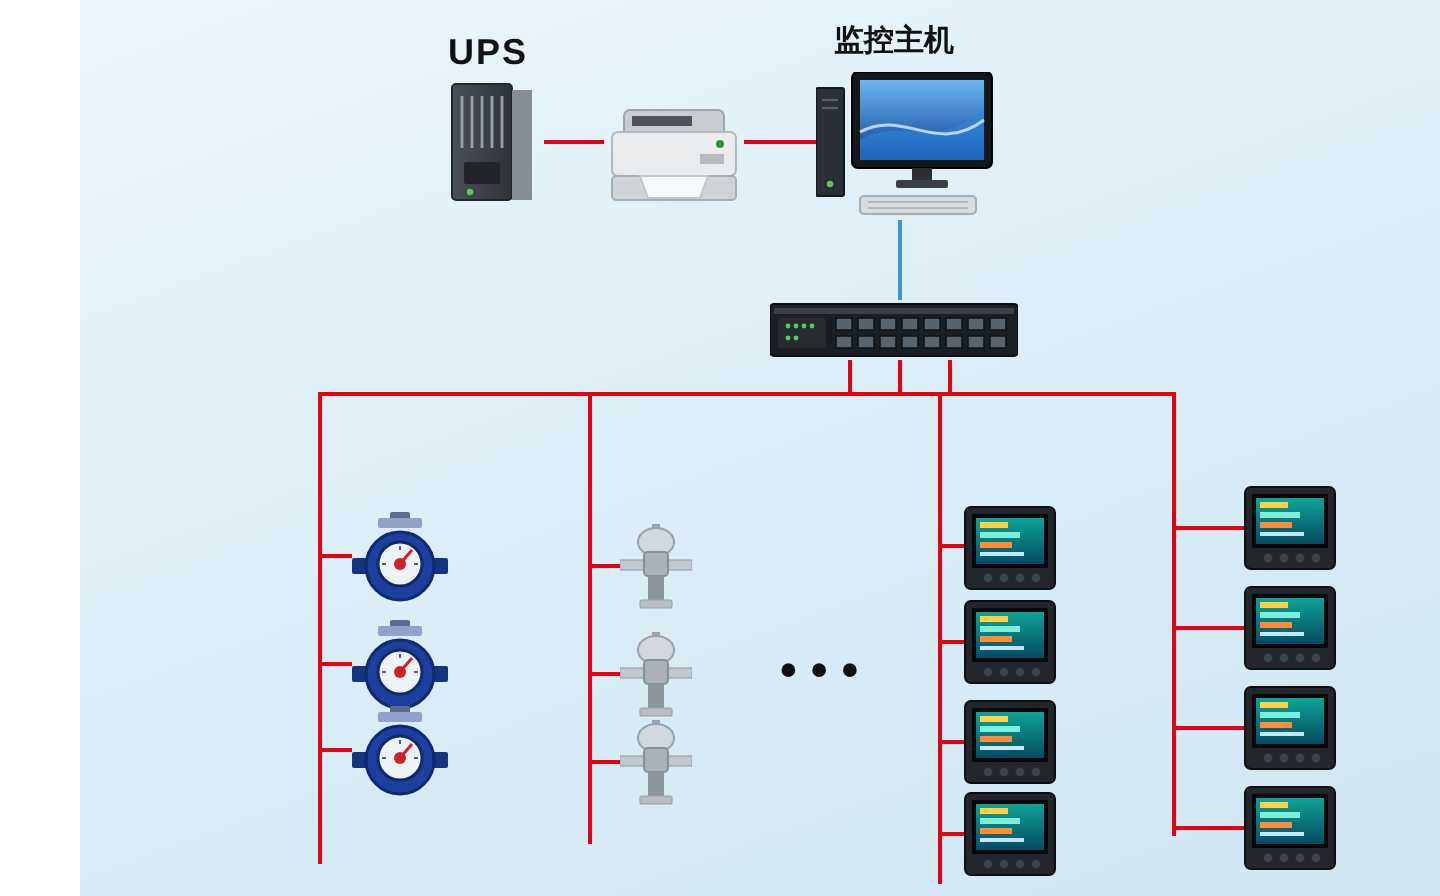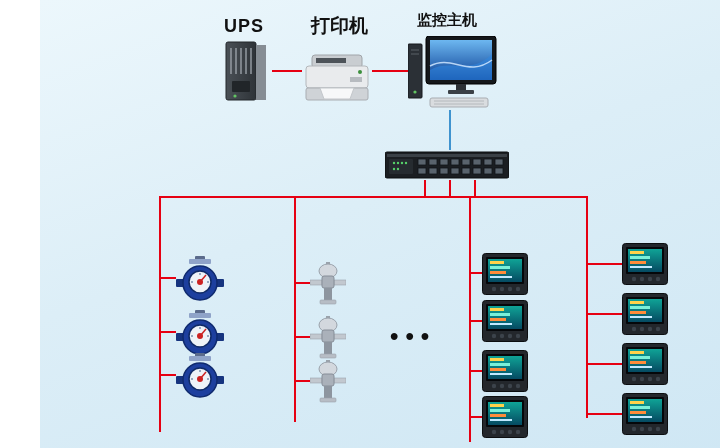--- a/index.html
+++ b/index.html
@@ -164,21 +164,20 @@
       <circle cx="20" cy="36" r="2.2" fill="#3c434b"></circle>
       <circle cx="28" cy="36" r="2.2" fill="#3c434b"></circle>
       <circle cx="36" cy="36" r="2.2" fill="#3c434b"></circle>
     </symbol>
   </defs>
 </svg>
 
 <div class="canvas">
 
   <div class="lbl lbl-ups">UPS</div>
-  <div class="lbl lbl-printer">打印机</div>
   <div class="lbl lbl-monitor-host">监控主机</div>
   <div class="ellipsis">•••</div>
 
   <div class="dev" style="left:180px;top:40px;width:52px;height:62px">
     <svg viewBox="0 0 52 62">
         <use href="#sym-ups"></use>
       </svg>
   </div>
   <div class="dev" style="left:262px;top:50px;width:70px;height:54px">
     <svg viewBox="0 0 70 54">

